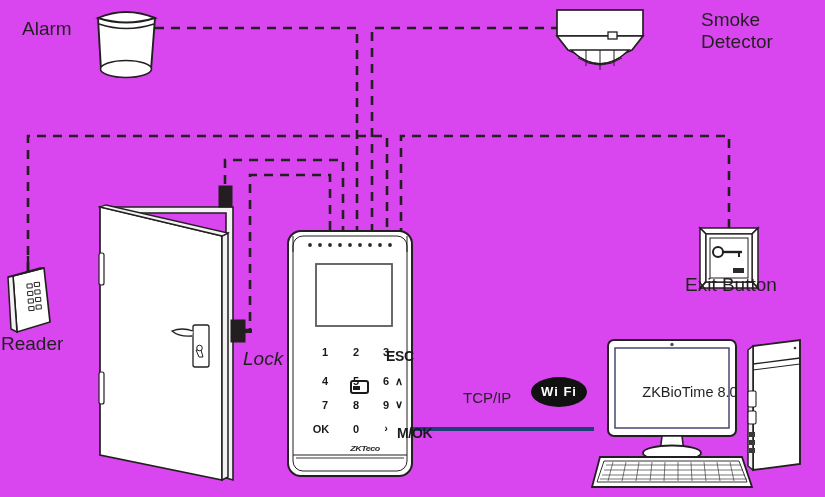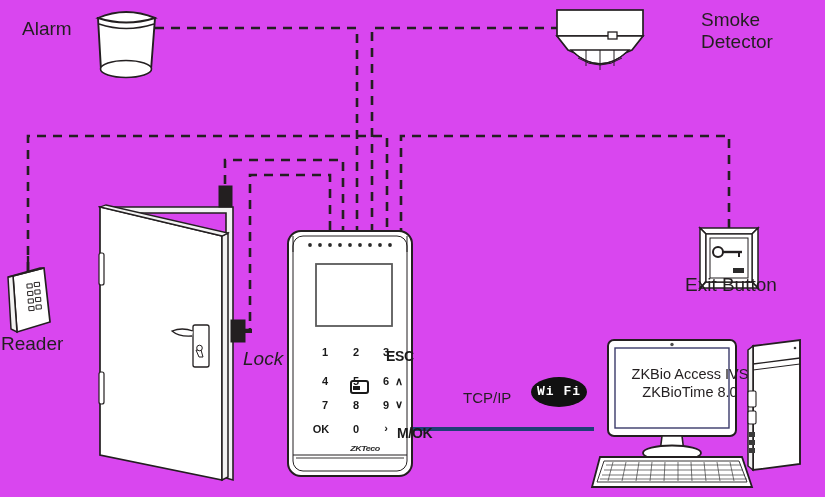--- a/index.html
+++ b/index.html
@@ -68,21 +68,21 @@
     height: 30px;
     background: #111111;
     border-radius: 50% / 50%;
   }
   #wifi-badge .wf {
     position: absolute;
     left: 0; top: 0;
     width: 56px;
     height: 30px;
     color: #ffffff;
-    font-family: Liberation Mono, monospace;
+    font-family: Liberation Sans, sans-serif;
     font-size: 13px;
     font-weight: bold;
     line-height: 30px;
     text-align: center;
     letter-spacing: 1px;
   }
   .kp {
     position: absolute;
     color: #1a1a1a;
     font-family: "Liberation Sans", sans-serif;
@@ -302,21 +302,20 @@
 
   <div class="lbl" id="label-exitbutton">Exit Button</div>
 
   <div class="lbl" id="label-tcpip">TCP/IP</div>
 
   <div id="wifi-badge">
     <div class="oval"></div>
     <div class="wf">Wi Fi</div>
   </div>
 
-  <div class="screen-line" id="screen-line-1">ZKBio Access IVS</div>
   <div class="screen-line" id="screen-line-2">ZKBioTime 8.0</div>
 
   <div class="kp" style="left:312px; top:346px;">1</div>
   <div class="kp" style="left:343px; top:346px;">2</div>
   <div class="kp" style="left:373px; top:346px;">3</div>
   <div class="kp kp-small" style="left:386px; top:348px;">ESC</div>
 
   <div class="kp" style="left:312px; top:375px;">4</div>
   <div class="kp" style="left:343px; top:375px;">5</div>
   <div class="kp" style="left:373px; top:375px;">6</div>

